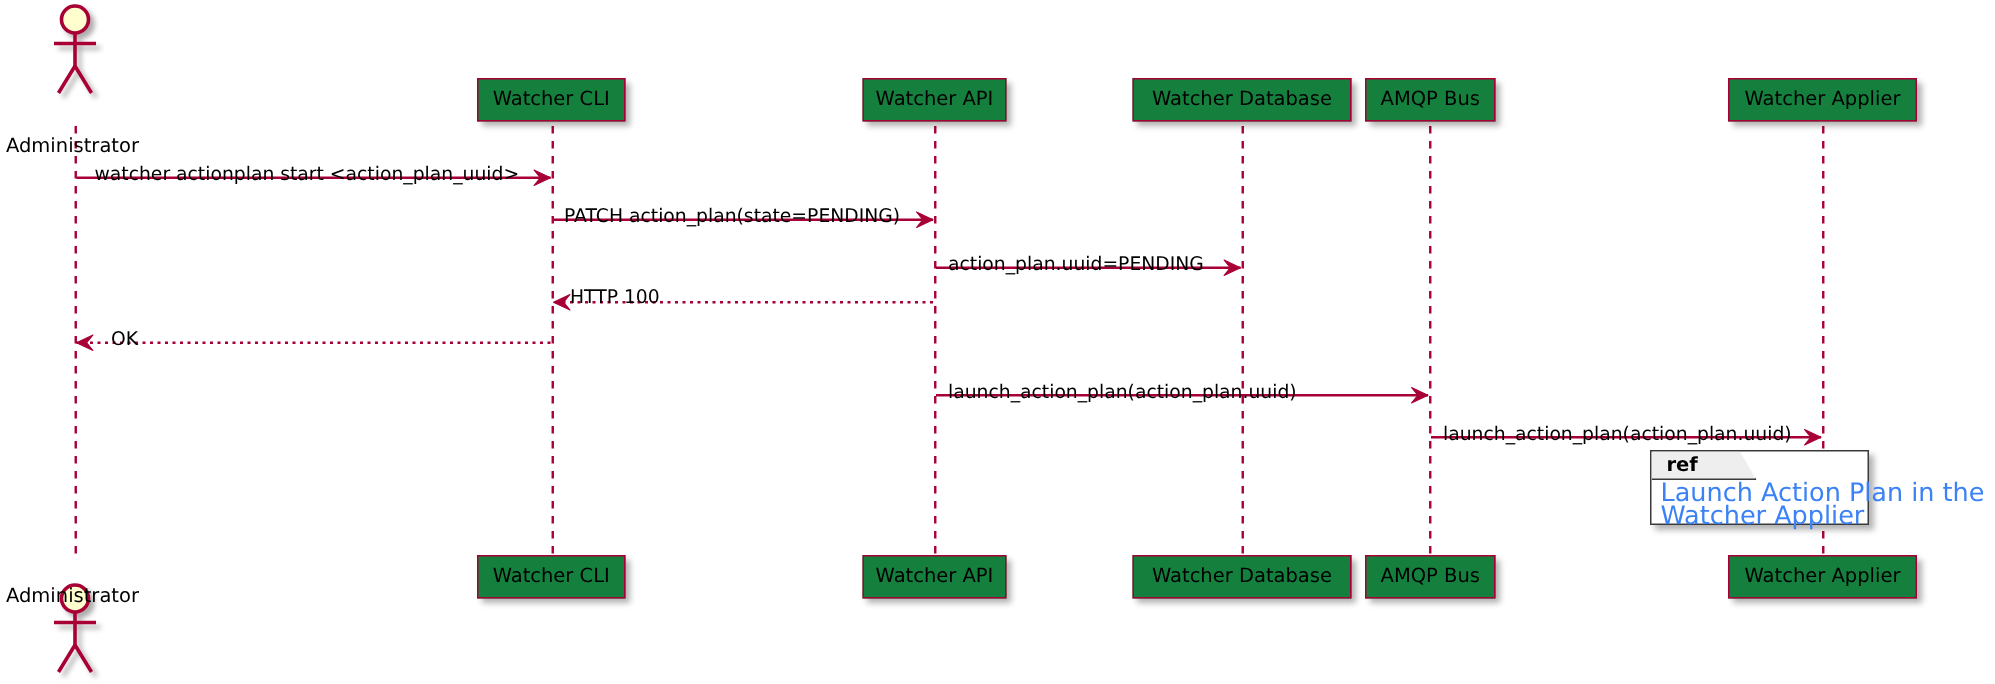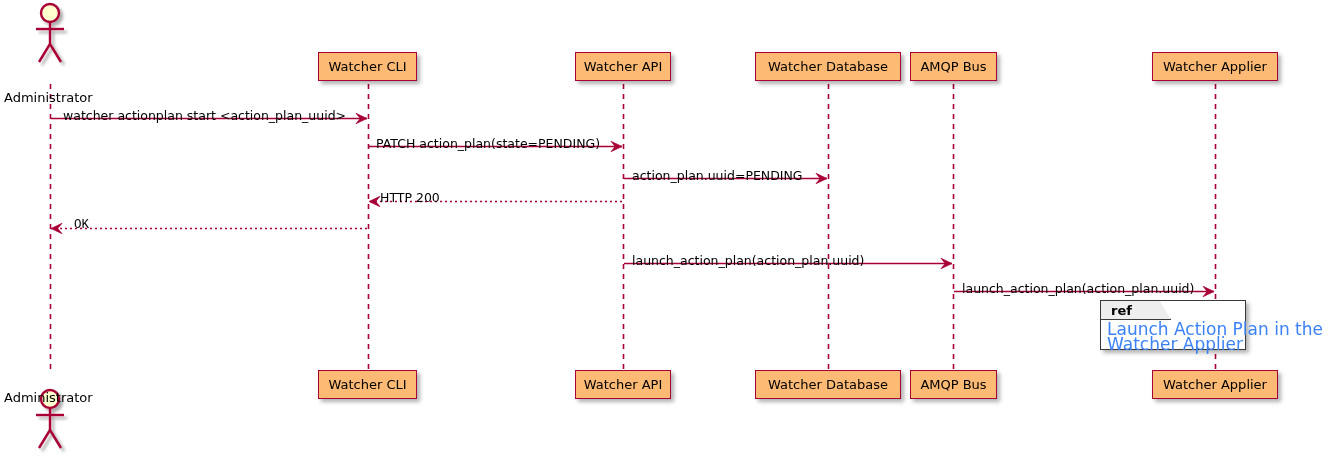--- a/index.html
+++ b/index.html
@@ -21,21 +21,21 @@
     position: absolute;
     left: 0;
     top: 0;
     width: 1330px;
     height: 456px;
   }
   
   .pbox {
     position: absolute;
     box-sizing: border-box;
-    background: #fdba74;
+    background: #15803d;
     border: 1px solid #A80036;
     color: #000000;
     font-size: 13px;
     line-height: 1;
     display: flex;
     align-items: center;
     justify-content: center;
     white-space: nowrap;
     box-shadow: 3px 3px 4px rgba(0,0,0,0.30);
   }
@@ -151,22 +151,22 @@
           <line x1="50" y1="430" x2="39" y2="448" stroke="#A80036" stroke-width="2.4"></line>
           <line x1="50" y1="430" x2="61" y2="448" stroke="#A80036" stroke-width="2.4"></line>
         </g>
       </g>
   </svg>
 
   <div class="layer" id="html-layer">
       <div class="mlabel" style="left: 63px; top: 108px;">watcher actionplan start &lt;action_plan_uuid&gt;</div>
       <div class="mlabel" style="left: 376px; top: 136px;">PATCH action_plan(state=PENDING)</div>
       <div class="mlabel" style="left: 632px; top: 168px;">action_plan.uuid=PENDING</div>
-      <div class="mlabel" style="left: 380px; top: 190px;">HTTP 200</div>
-      <div class="mlabel" style="left: 74px; top: 218px; font-family: Liberation Mono, monospace;">OK</div>
+      <div class="mlabel" style="left: 380px; top: 190px;">HTTP 100</div>
+      <div class="mlabel" style="left: 74px; top: 218px;">OK</div>
       <div class="mlabel" style="left: 632px; top: 253px;">launch_action_plan(action_plan.uuid)</div>
       <div class="mlabel" style="left: 962px; top: 281px;">launch_action_plan(action_plan.uuid)</div>
       <div class="alabel" style="left: 4px; top: 70px;">Administrator</div>
       <div class="alabel" style="left: 4px; top: 370px;">Administrator</div>
       <div class="pbox" style="left: 318px; top: 52px; width: 99px; height: 29px;">
         <span>Watcher CLI</span>
       </div>
       <div class="pbox" style="left: 318px; top: 370px; width: 99px; height: 29px;">
         <span>Watcher CLI</span>
       </div>

